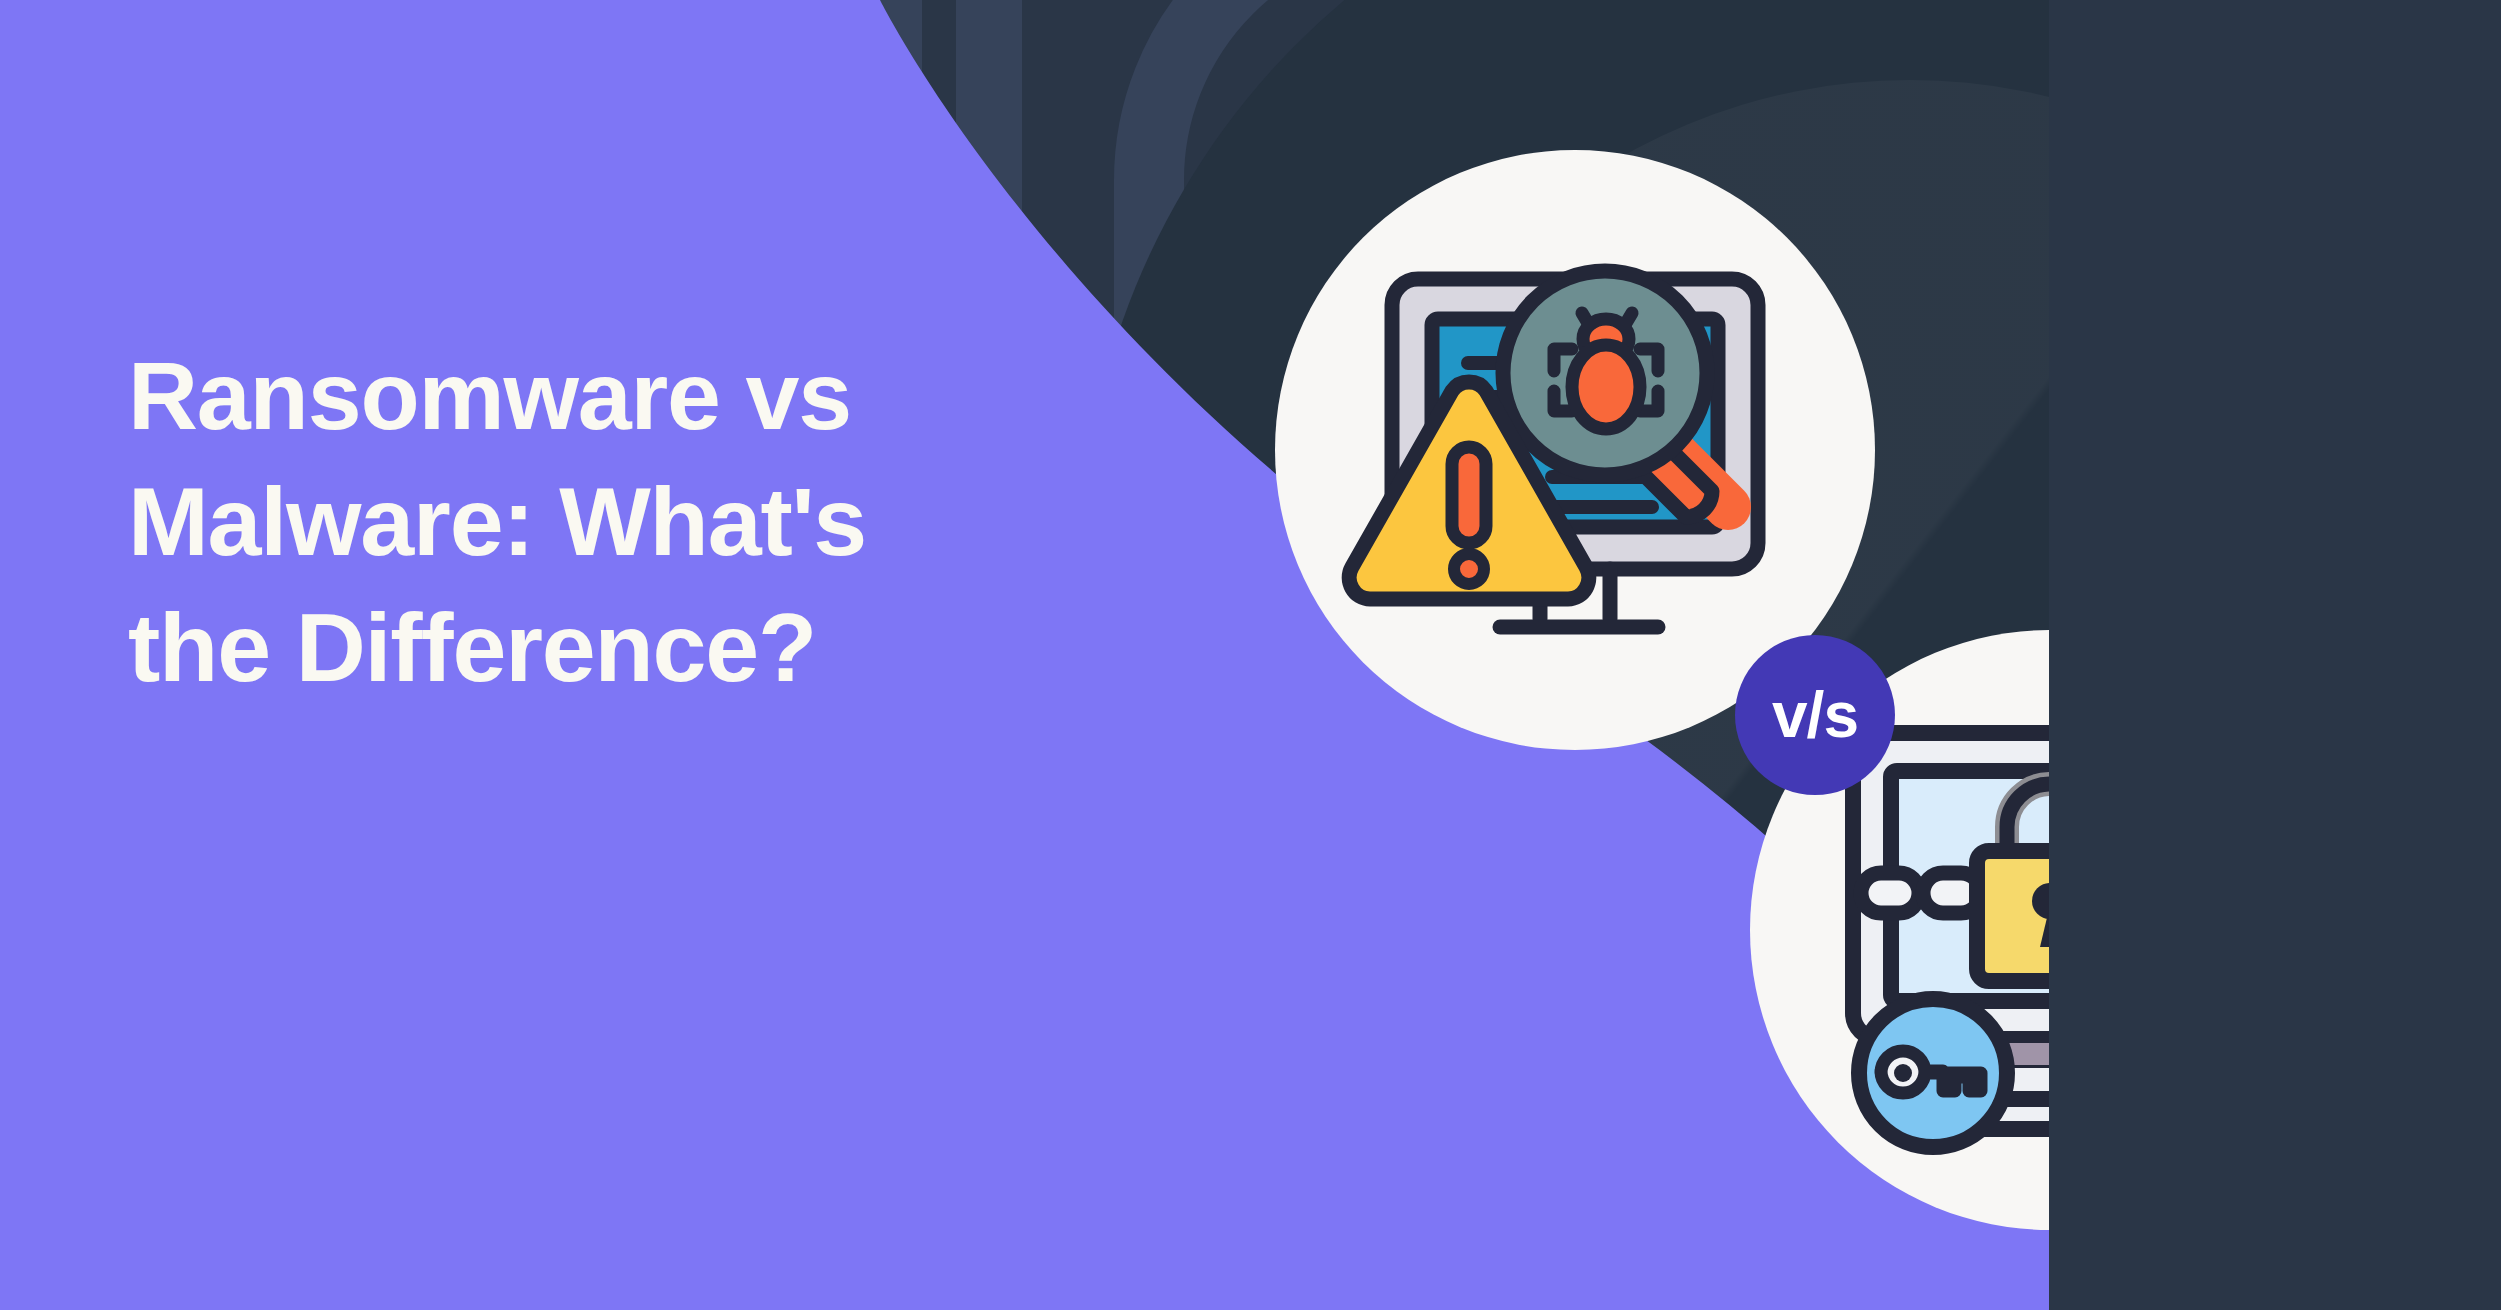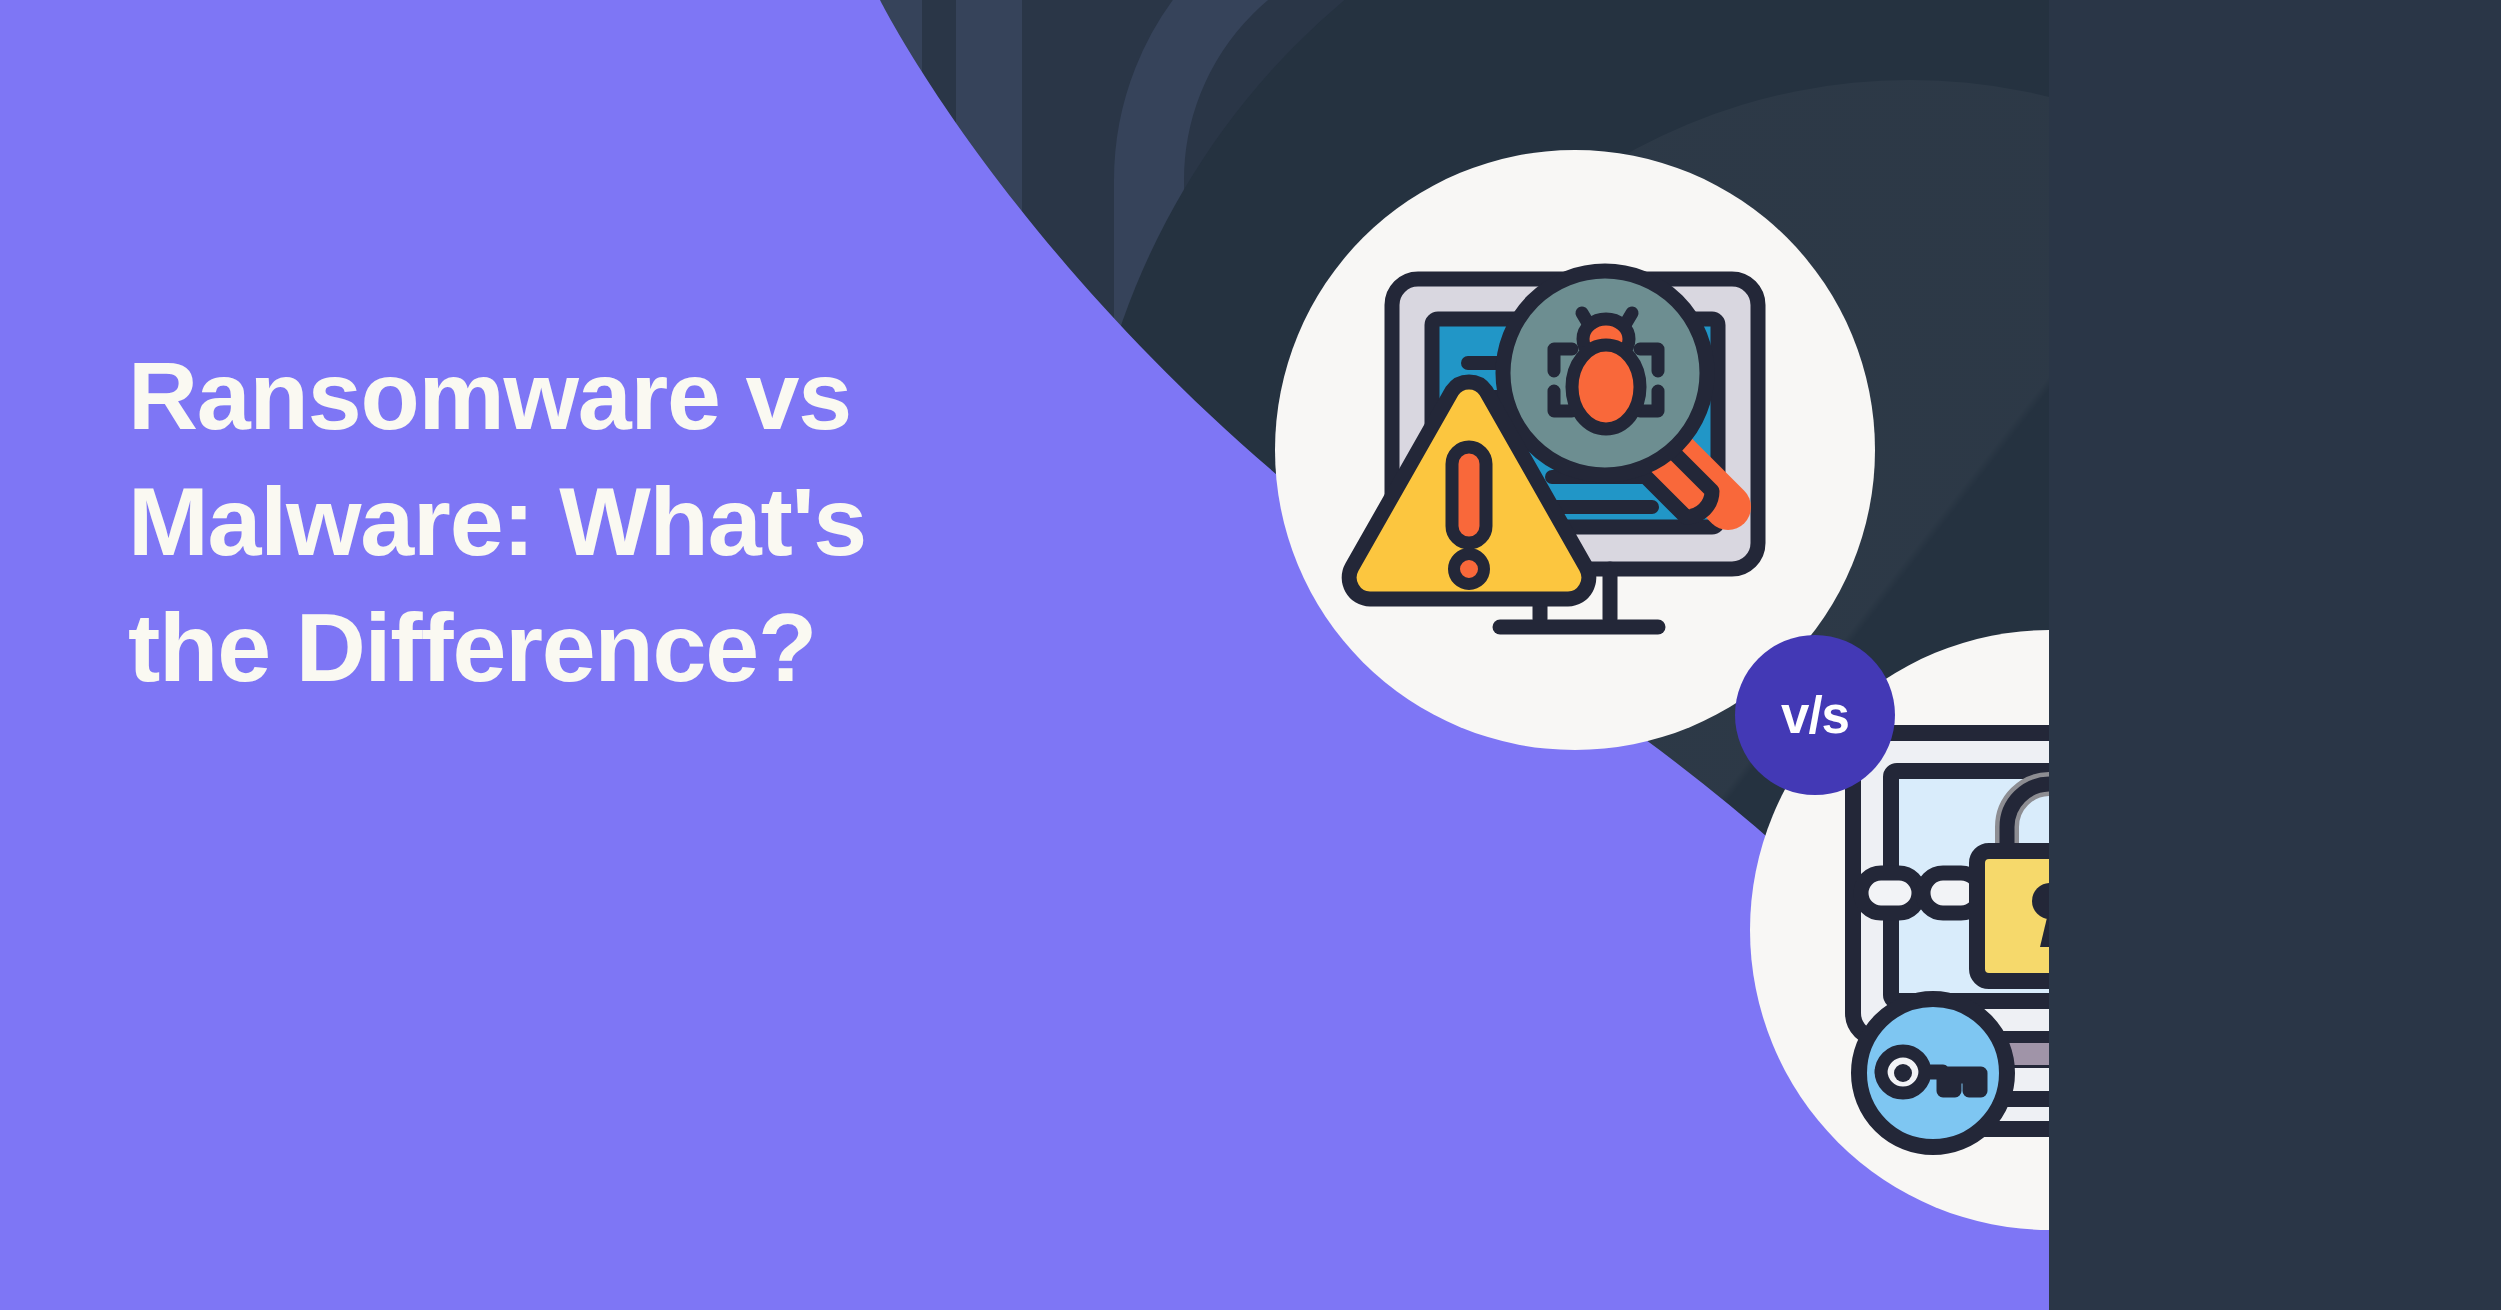--- a/index.html
+++ b/index.html
@@ -55,21 +55,21 @@
   .ill-malware{left:1275px;top:150px;width:600px;height:600px;}
   .ill-ransom{left:1750px;top:630px;width:600px;height:600px;}
   .ill-malware svg,.ill-ransom svg{display:block;}
 
   
   .vs-badge{
     position:absolute;left:1735px;top:635px;
     width:160px;height:160px;border-radius:50%;
     background:#4339b5;
     display:flex;align-items:center;justify-content:center;
-    color:#ffffff;font-size:51px;font-weight:bold;
+    color:#ffffff;font-size:64px;font-weight:bold;
     letter-spacing:-1px;
     z-index:6;
   }
 </style>
 </head>
 <body>
 
 <div class="stage">
 
   <div class="bg-motif">

